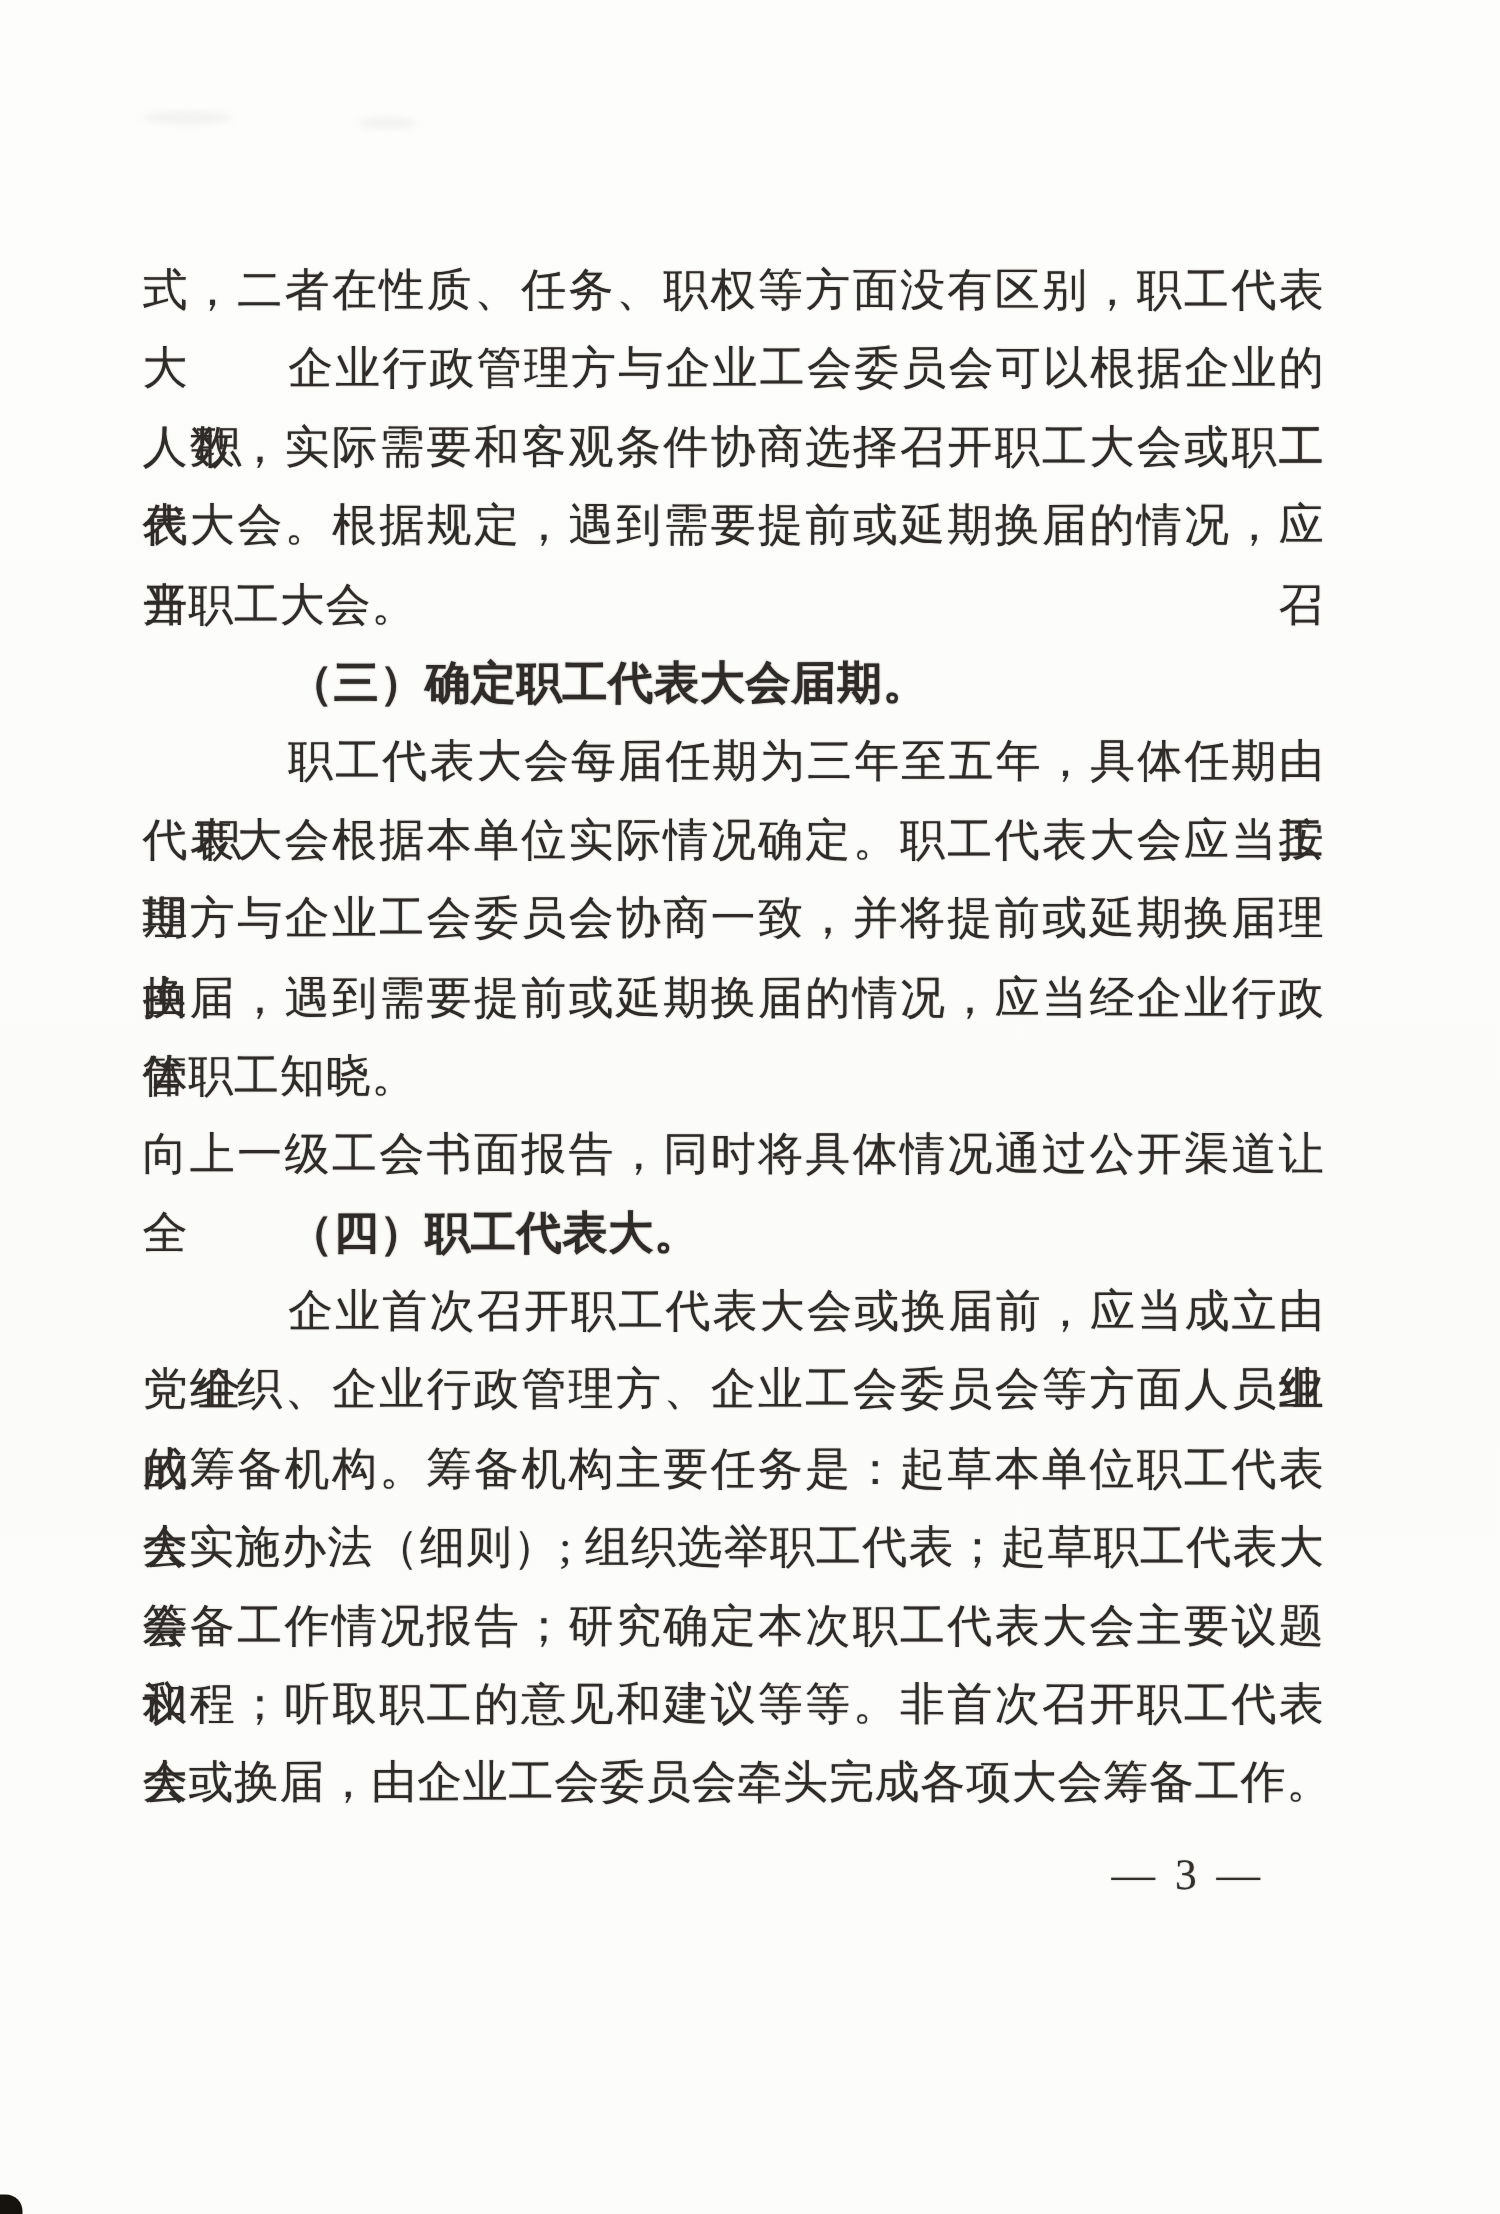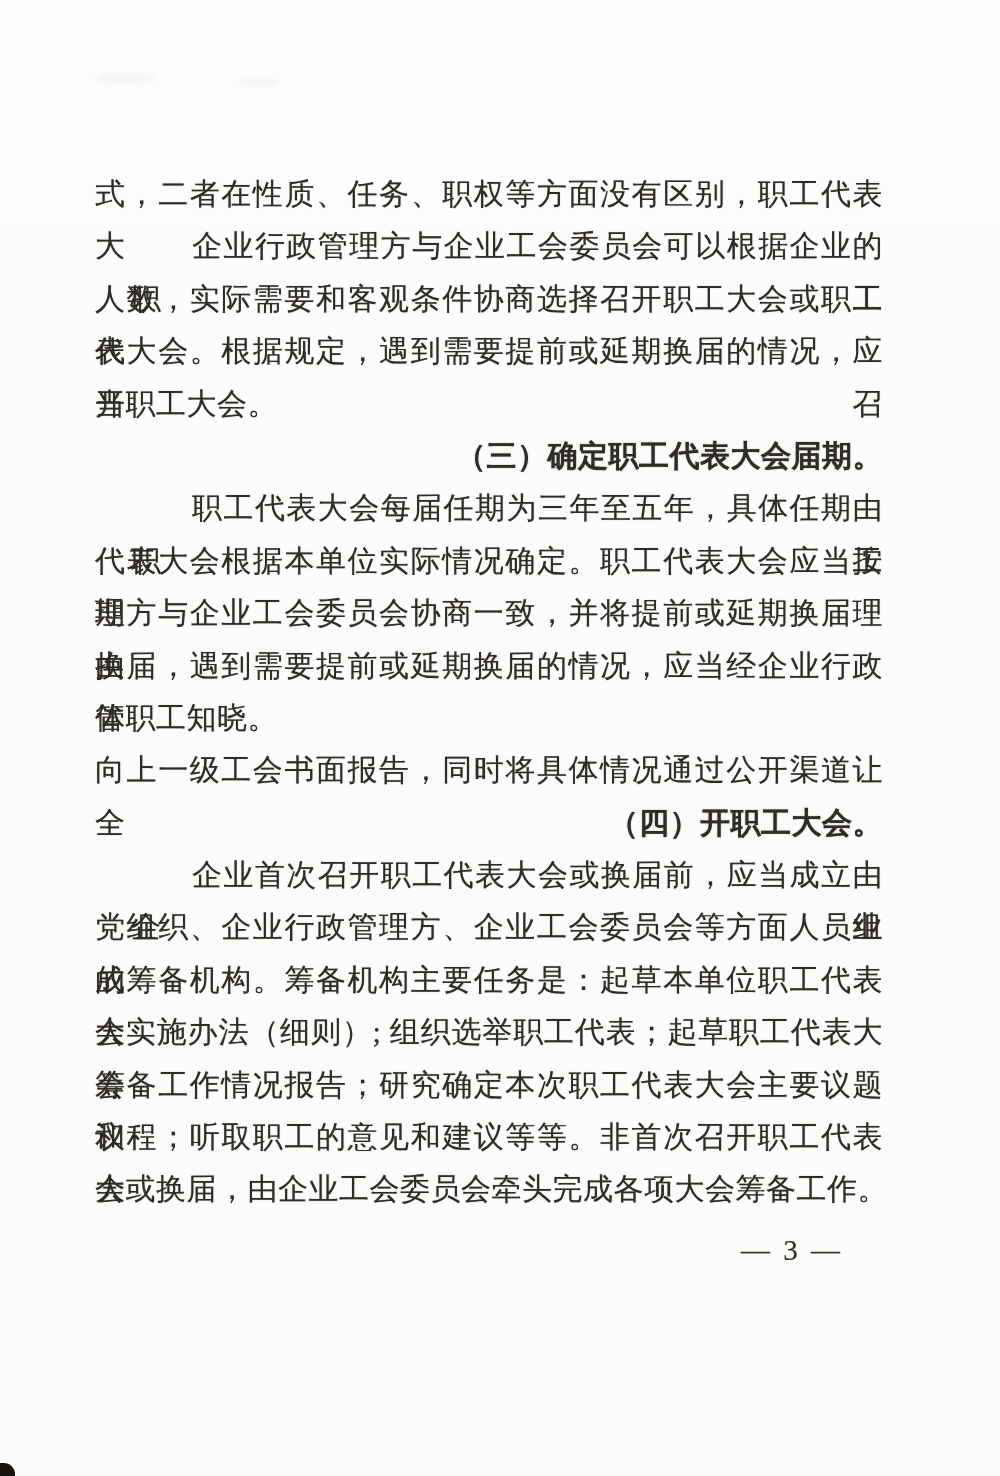--- a/index.html
+++ b/index.html
@@ -32,21 +32,21 @@
   
   .fill {
     white-space: normal;
     text-align: justify;
     text-align-last: justify;
     text-justify: inter-character;
   }
   
   .ind { text-indent: 61px; margin-left: 36px; }
   
-  .hd { font-weight: bold; text-shadow: 0 0 1.2px rgba(40,34,30,0.6); text-align: right; }
+  .hd { font-weight: bold; text-shadow: 0 0 1.2px rgba(40,34,30,0.6); }
   .pageno {
     height: 44px;
     line-height: 44px;
     margin-top: 12px;
     font-size: 29px;
     text-align: right;
     padding-right: 40px;
     letter-spacing: 3px;
     color: #33302c;
     text-shadow: 0 0 1px rgba(46,40,35,0.45);
@@ -83,21 +83,21 @@
     <div class="line fill">人数，实际需要和客观条件协商选择召开职工大会或职工代</div>
     <div class="line fill">表大会。根据规定，遇到需要提前或延期换届的情况，应当召</div>
     <div class="line">开职工大会。</div>
     <div class="line ind hd">（三）确定职工代表大会届期。</div>
     <div class="line ind fill">职工代表大会每届任期为三年至五年，具体任期由职工</div>
     <div class="line fill">代表大会根据本单位实际情况确定。职工代表大会应当按期</div>
     <div class="line fill">理方与企业工会委员会协商一致，并将提前或延期换届理由</div>
     <div class="line fill">换届，遇到需要提前或延期换届的情况，应当经企业行政管</div>
     <div class="line">体职工知晓。</div>
     <div class="line fill">向上一级工会书面报告，同时将具体情况通过公开渠道让全</div>
-    <div class="line ind hd">（四）开职工大会。</div>
+    <div class="line ind hd">（四）职工代表大。</div>
     <div class="line ind fill">企业首次召开职工代表大会或换届前，应当成立由企业</div>
     <div class="line fill">党组织、企业行政管理方、企业工会委员会等方面人员组成</div>
     <div class="line fill">的筹备机构。筹备机构主要任务是：起草本单位职工代表大</div>
     <div class="line fill">会实施办法（细则）; 组织选举职工代表；起草职工代表大会</div>
     <div class="line fill">筹备工作情况报告；研究确定本次职工代表大会主要议题和</div>
     <div class="line fill">议程；听取职工的意见和建议等等。非首次召开职工代表大</div>
     <div class="line">会或换届，由企业工会委员会牵头完成各项大会筹备工作。</div>
 
     <div class="pageno">— 3 —</div>
   </div>

